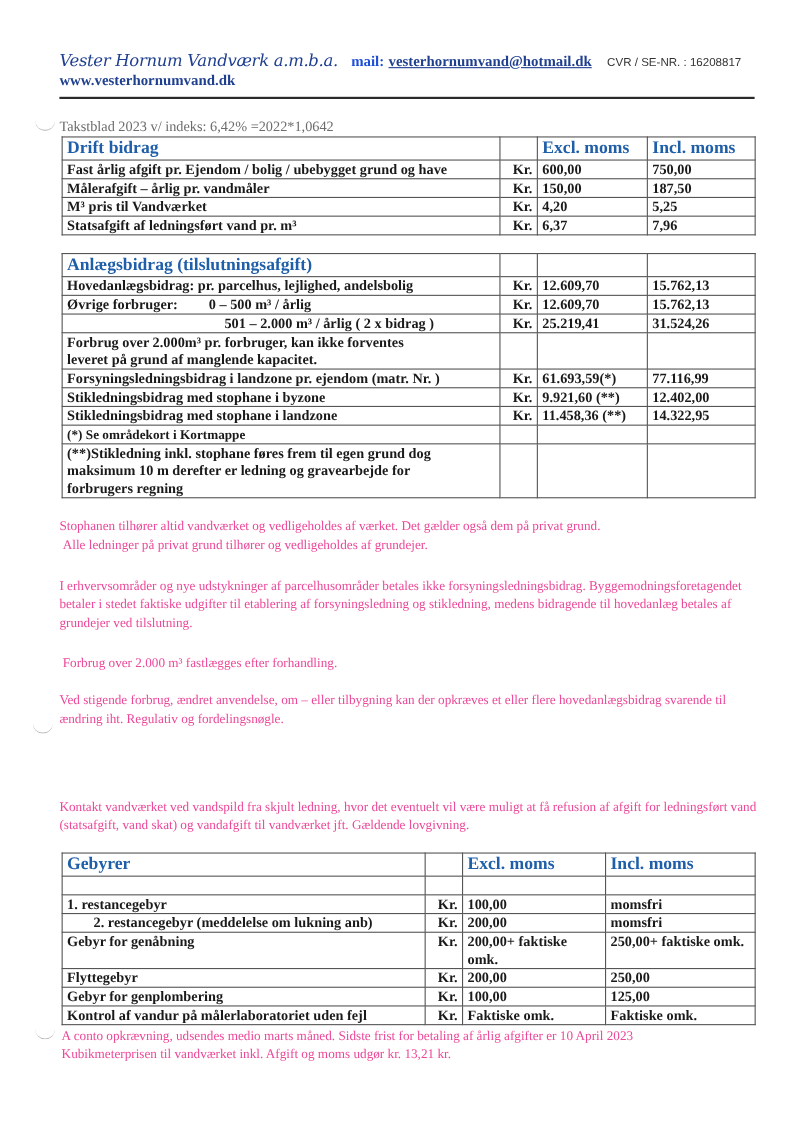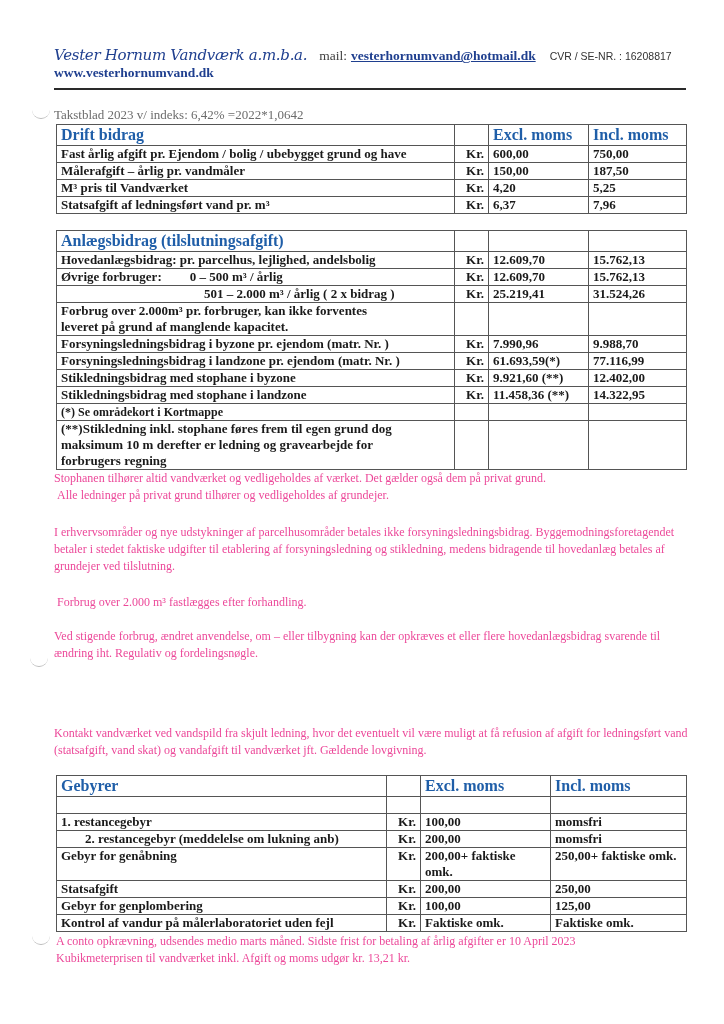--- a/index.html
+++ b/index.html
@@ -4,21 +4,21 @@
 <style>
   html, body { margin:0; padding:0; background:#fff; }
   body { width:724px; height:1024px; position:relative; overflow:hidden;
          font-family:"Liberation Serif", "DejaVu Serif", serif; color:#1a1a1a; }
   .page { position:absolute; left:0; top:0; width:724px; height:1024px; }
 
   .hdr { position:absolute; left:54px; top:46px; width:632px; }
   .hdr-line1 { display:flex; align-items:baseline; white-space:nowrap; }
   .brand { font-family:"DejaVu Serif", serif; font-style:italic; color:#1f3f8f;
            font-size:15px; letter-spacing:-0.3px; margin-right:12px; }
-  .mail-label { font-weight:normal; font-size:13.5px; color:#404040; margin-right:4px; }
+  .mail-label { font-weight:bold; font-size:13.5px; color:#1d4ed8; margin-right:4px; }
   .mail-link { font-weight:bold; font-size:13.5px; color:#1f3f8f; text-decoration:underline; margin-right:14px; }
   .cvr { font-family:"Liberation Sans", sans-serif; font-size:10.5px; color:#333; }
   .web { font-weight:bold; font-size:13.5px; color:#1f3f8f; margin-top:1px; }
   .hdr-rule { position:absolute; left:54px; top:88px; width:632px; height:2px; background:#2a2a2a; }
 
   .takst { position:absolute; left:54px; top:107px; font-size:13px; color:#6c6c6c; }
 
   table.fees { position:absolute; border-collapse:collapse; table-layout:fixed; }
   table.fees td { border:1px solid #555; padding:0 4px; font-weight:bold; font-size:13px;
                   line-height:16px; vertical-align:top; white-space:nowrap; }
@@ -125,26 +125,20 @@
       <td>25.219,41</td>
       <td>31.524,26</td>
     </tr>
     <tr>
       <td class="wrap" style="padding-right:60px">Forbrug over 2.000m³ pr. forbruger, kan ikke forventes leveret på grund af manglende kapacitet.</td>
       <td></td>
           <td></td>
           <td></td>
     </tr>
     <tr>
-      <td>Forsyningsledningsbidrag i byzone pr. ejendom (matr. Nr. )</td>
-      <td class="kr">Kr.</td>
-      <td>7.990,96</td>
-      <td>9.988,70</td>
-    </tr>
-    <tr>
       <td>Forsyningsledningsbidrag i landzone pr. ejendom (matr. Nr. )</td>
       <td class="kr">Kr.</td>
       <td>61.693,59(*)</td>
       <td>77.116,99</td>
     </tr>
     <tr>
       <td>Stikledningsbidrag med stophane i byzone</td>
       <td class="kr">Kr.</td>
       <td>9.921,60 (**)</td>
       <td>12.402,00</td>
@@ -212,21 +206,21 @@
       <td>200,00</td>
       <td>momsfri</td>
     </tr>
     <tr>
       <td>Gebyr for genåbning</td>
       <td class="kr">Kr.</td>
       <td class="wrap">200,00+ faktiske omk.</td>
       <td class="wrap">250,00+ faktiske omk.</td>
     </tr>
     <tr>
-      <td>Statsafgift</td>
+      <td>Flyttegebyr</td>
       <td class="kr">Kr.</td>
       <td>200,00</td>
       <td>250,00</td>
     </tr>
     <tr>
       <td>Gebyr for genplombering</td>
       <td class="kr">Kr.</td>
       <td>100,00</td>
       <td>125,00</td>
     </tr>

